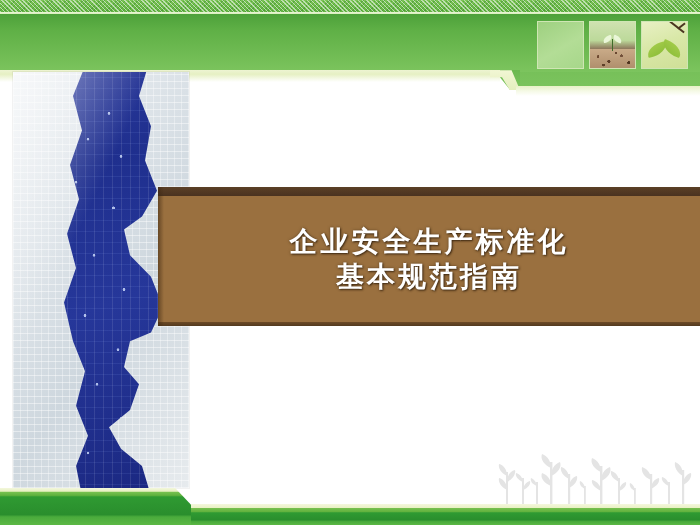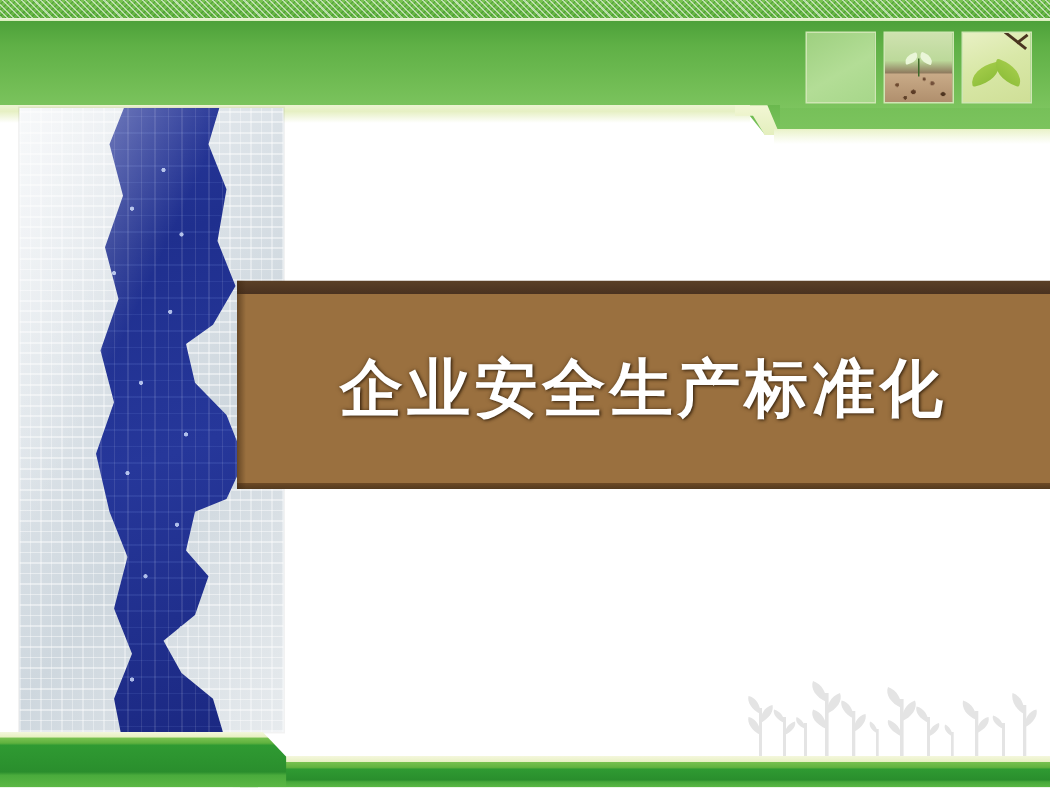--- a/index.html
+++ b/index.html
@@ -271,21 +271,21 @@
     left: 158px; top: 196px;
     width: 542px; height: 126px;
     display: flex;
     flex-direction: column;
     align-items: center;
     justify-content: center;
     gap: 6px;
   }
   .title-line {
     color: #ffffff;
-    font-size: 42px;
+    font-size: 28px;
     font-weight: bold;
     letter-spacing: 3px;
     line-height: 1.05;
     text-shadow: 1px 1px 2px rgba(40,24,8,.75), 0 0 3px rgba(60,38,16,.5);
     white-space: nowrap;
     font-family: "DejaVu Sans", "Liberation Sans", sans-serif;
     text-align: center;
   }
 
   
@@ -368,20 +368,21 @@
 
   <div class="wood-banner">
     <div class="wood-body"></div>
     <div class="wood-top"></div>
     <div class="wood-bottom"></div>
     <div class="wood-left-bevel"></div>
   </div>
 
   <div class="title-block">
     <div class="title-line">企业安全生产标准化</div>
+    <div class="title-line">基本规范指南</div>
   </div>
 
   <svg class="plants" viewBox="0 0 205 52" preserveAspectRatio="none">
     <g fill="#e4e4e4">
       <g>
         <rect x="14" y="20" width="2" height="32"></rect>
         <path d="M15 24 C9 21 6 16 7 12 C12 13 15 18 15 24 Z"></path>
         <path d="M15 30 C21 27 24 22 23 18 C18 19 15 24 15 30 Z"></path>
         <path d="M15 38 C9 35 6 30 7 26 C12 27 15 32 15 38 Z"></path>
       </g>

